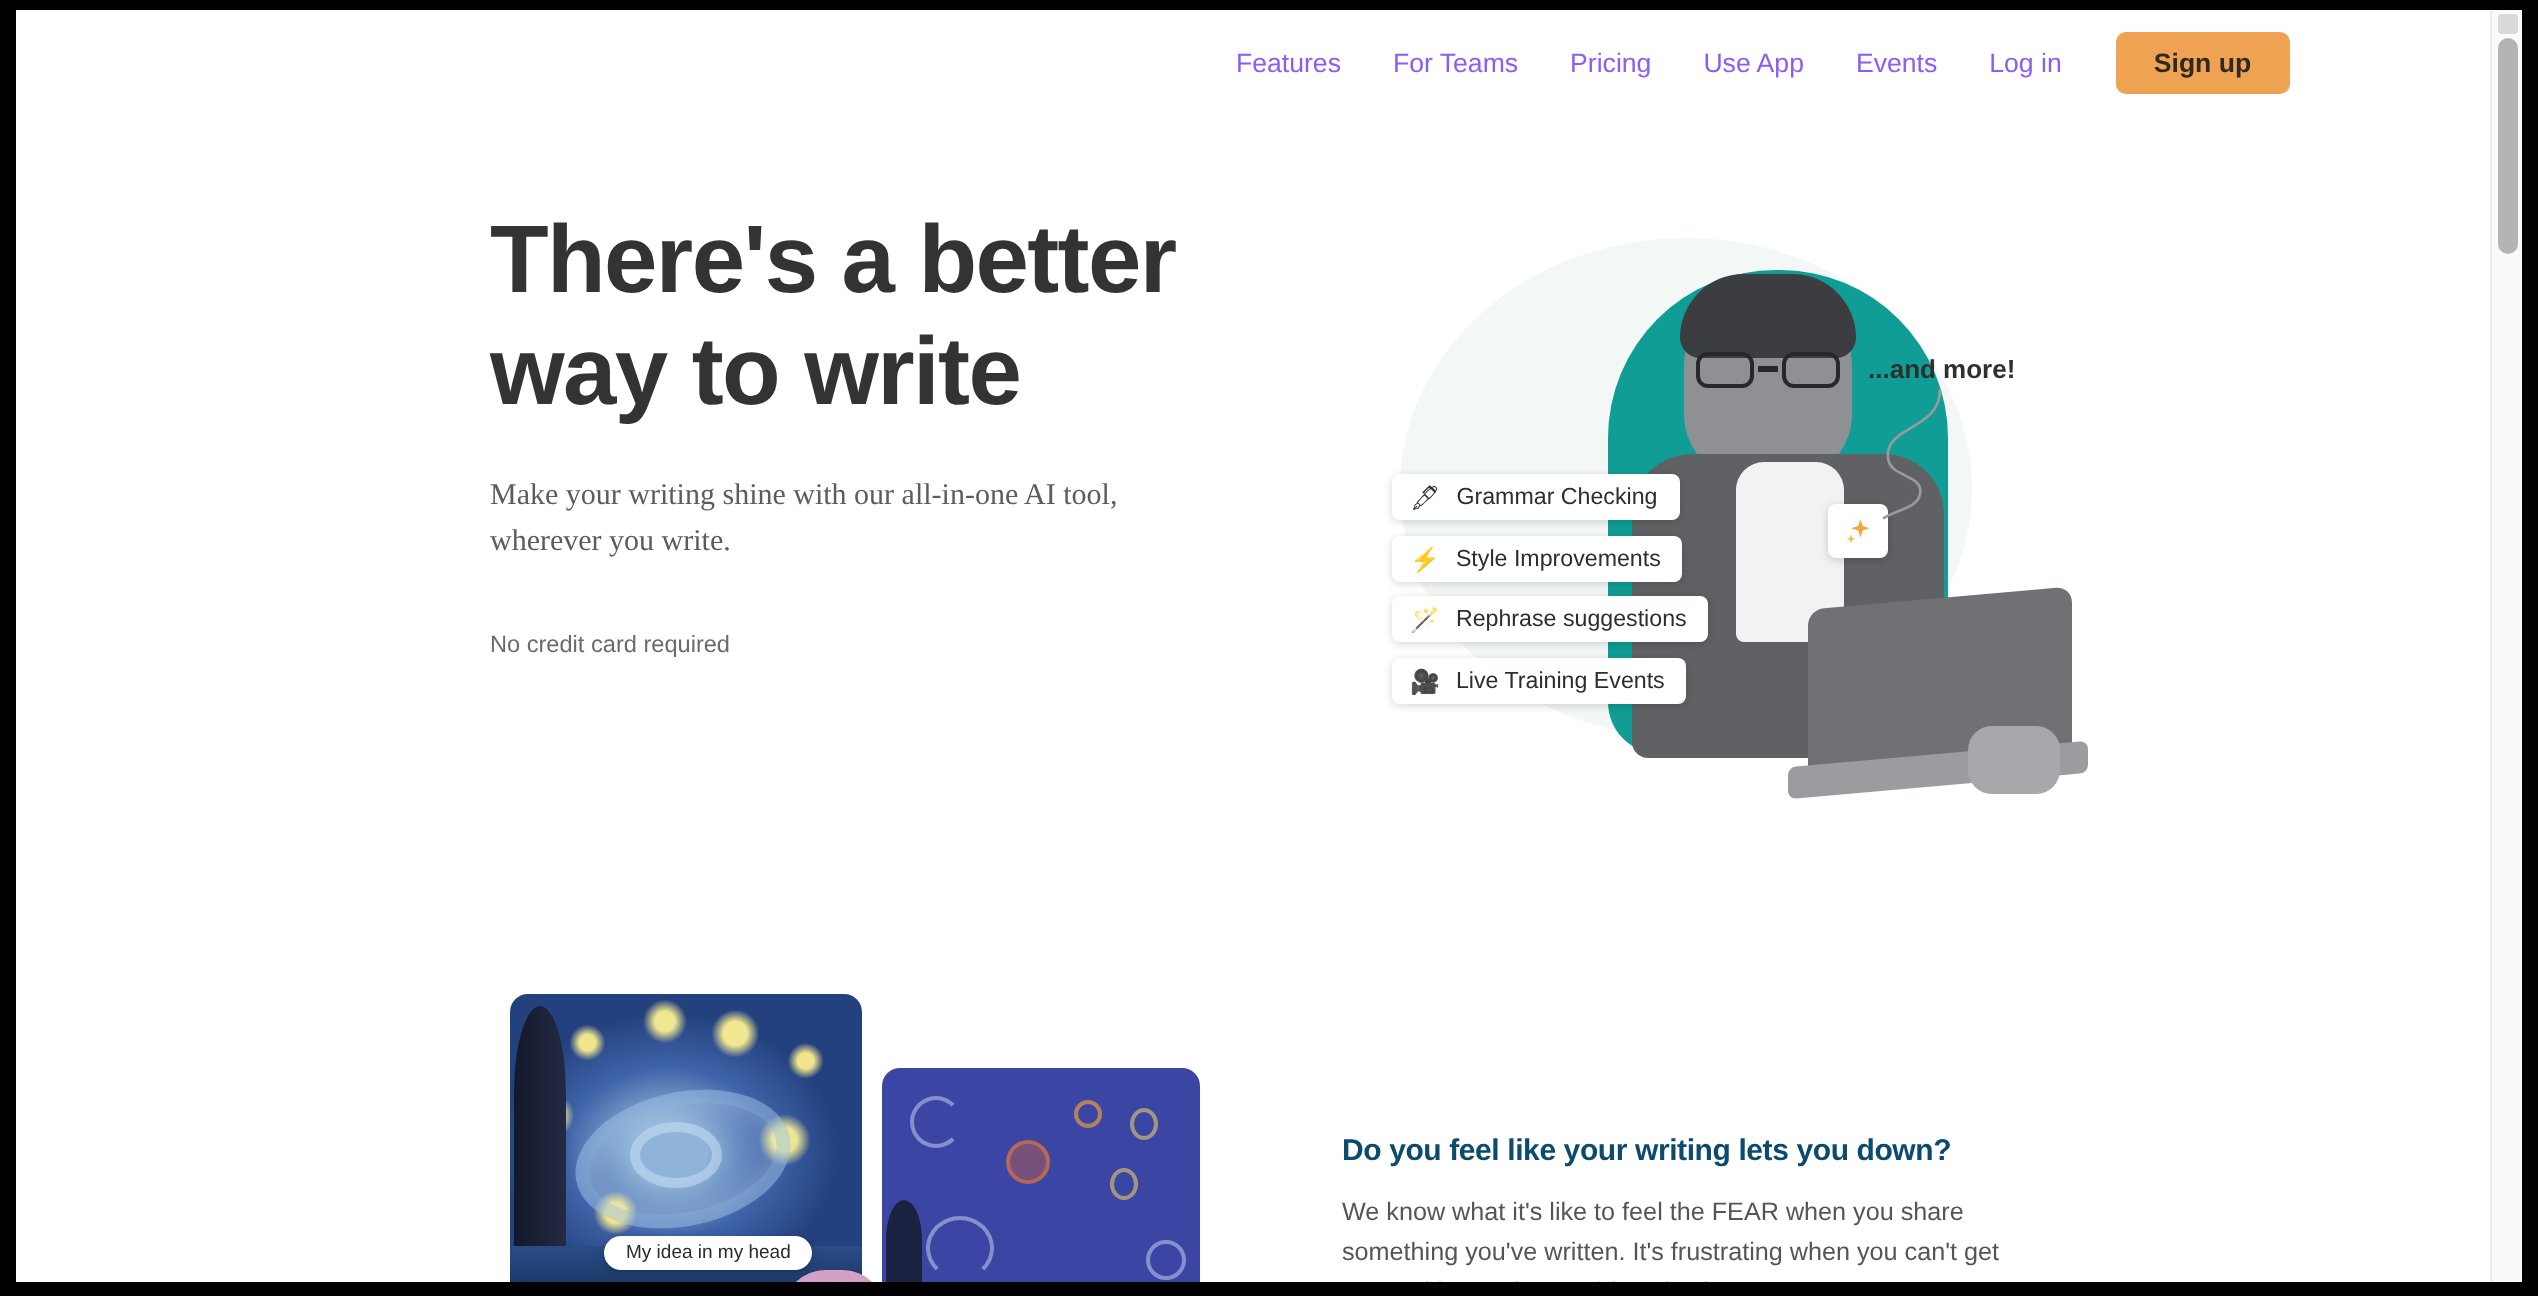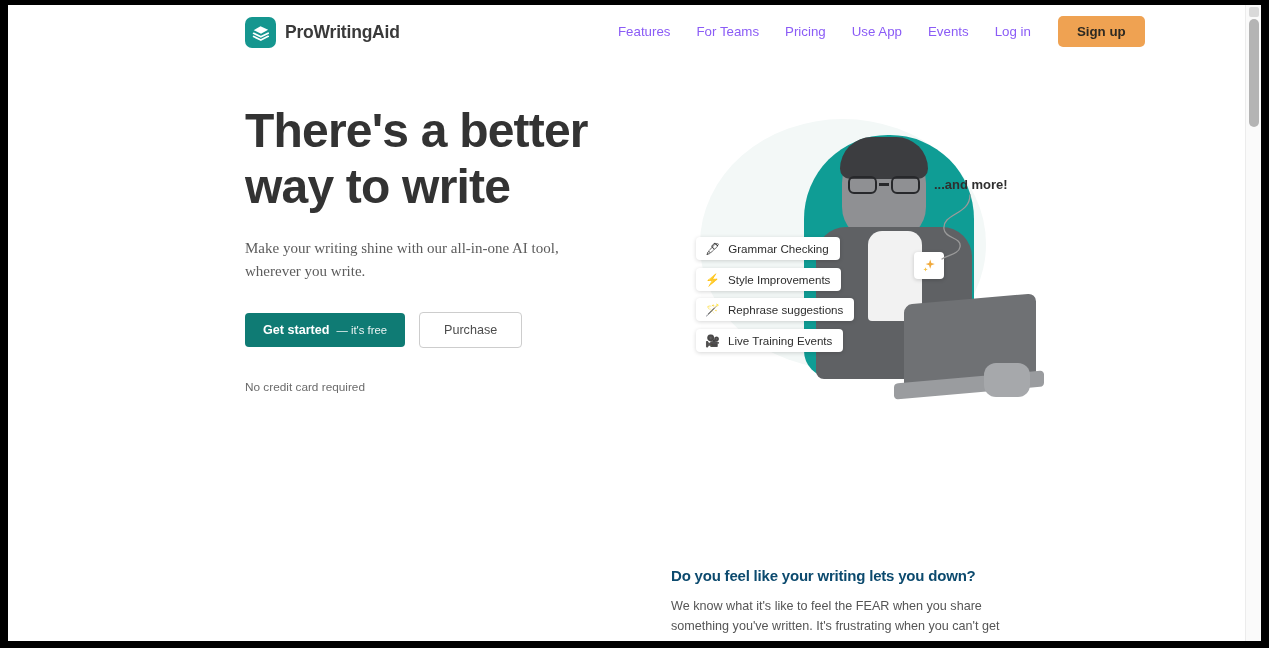--- a/index.html
+++ b/index.html
@@ -452,54 +452,37 @@
 </head>
 <body>
 
 <div id="screen">
   <div id="viewport">
 
     <div id="page">
 
       <div id="header">
 
-        <div id="brand">
-          <div id="brand-mark">
-            <svg width="20" height="20" viewBox="0 0 24 24" aria-hidden="true">
-              <path d="M3.2 8.6 11.4 4l9.2 4.2-8.6 4.6z" fill="#ffffff"></path>
-              <path d="M3.2 12.4 11.8 16.6l8.8-4.4" fill="none" stroke="#ffffff" stroke-width="2.1" stroke-linecap="round" stroke-linejoin="round"></path>
-              <path d="M3.2 16.2 11.8 20.4l8.8-4.4" fill="none" stroke="#ffffff" stroke-width="2.1" stroke-linecap="round" stroke-linejoin="round"></path>
-            </svg>
-          </div>
-          <span id="brand-name">ProWritingAid</span>
-        </div>
 
         <div id="nav">
           <span class="nav-link">Features</span>
           <span class="nav-link">For Teams</span>
           <span class="nav-link">Pricing</span>
           <span class="nav-link">Use App</span>
           <span class="nav-link">Events</span>
           <span class="nav-link">Log in</span>
           <button id="signup-button">Sign up</button>
         </div>
 
       </div>
 
       <div id="hero-copy">
         <h1 id="hero-title">There's a better way to write</h1>
         <p id="hero-sub">Make your writing shine with our all-in-one AI tool, wherever you write.</p>
 
-        <div id="hero-ctas">
-          <button id="get-started-button">
-            <span id="get-started-label">Get started</span>
-            <span id="get-started-note">— it's free</span>
-          </button>
-          <button id="purchase-button">Purchase</button>
-        </div>
 
         <div id="hero-note">No credit card required</div>
       </div>
 
       <div id="hero-art">
         <div id="art-blob"></div>
         <div id="art-teal-shadow"></div>
 
         <div id="art-person">
           <div id="art-head"></div>
@@ -539,20 +522,43 @@
             <path d="M6.4 14.4 7.2 16.7 9.5 17.5 7.2 18.3 6.4 20.6 5.6 18.3 3.3 17.5 5.6 16.7z" fill="#f5c043"></path>
           </svg>
         </div>
 
         <div id="and-more">...and more!</div>
         <svg id="and-more-squiggle" viewBox="0 0 40 68" aria-hidden="true">
           <path d="M34 2 C34 22, 6 20, 8 36 C9 46, 26 44, 24 54 C23 61, 12 62, 6 66" fill="none" stroke="#9a9a9a" stroke-width="1.3" stroke-linecap="round"></path>
         </svg>
       </div>
 
+      <div id="starry-wrap">
+        <div id="simple-card">
+          <span class="scribble" id="sc-0"></span>
+          <span class="scribble" id="sc-1"></span>
+          <span class="scribble" id="sc-2"></span>
+          <span class="scribble" id="sc-3"></span>
+          <span class="scribble" id="sc-4"></span>
+          <span class="scribble" id="sc-5"></span>
+          <span class="scribble" id="sc-6"></span>
+          <span id="simple-cypress"></span>
+        </div>
+
+        <div id="starry-card">
+          <span id="starry-swirl"></span>
+          <span id="starry-swirl2"></span>
+          <span id="starry-cypress"></span>
+          <span id="starry-hills"></span>
+        </div>
+
+        <div id="starry-pink"></div>
+
+        <div id="starry-caption">My idea in my head</div>
+      </div>
 
       <div id="section2-copy">
         <h2 id="section2-title">Do you feel like your writing lets you down?</h2>
         <p id="section2-body">We know what it's like to feel the FEAR when you share something you've written. It's frustrating when you can't get your writing to do your ideas justice.</p>
       </div>
 
     </div>
 
     <div id="scrollbar">
       <div id="scroll-up-arrow"></div>

